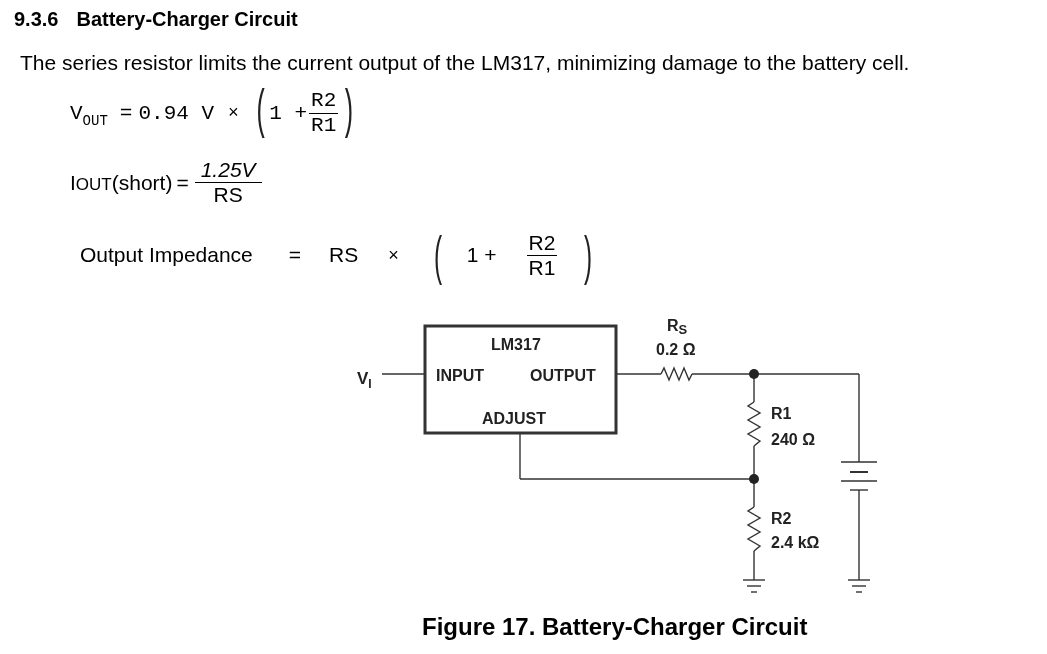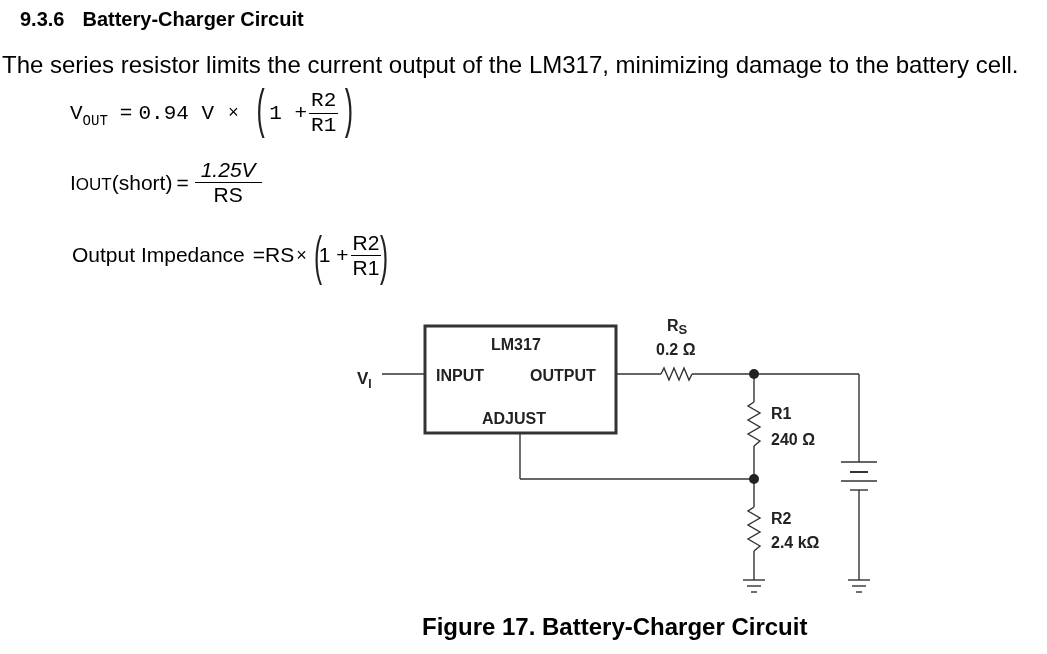--- a/index.html
+++ b/index.html
@@ -1,20 +1,20 @@
 <!DOCTYPE html>
 <html><head>
   <meta charset="utf-8">
   <style>
     html, body { margin: 0; padding: 0; background: #ffffff; }
     body { width: 1047px; height: 654px; position: relative; overflow: hidden;
            font-family: "Liberation Sans", sans-serif; color: #000; }
-    .heading { position: absolute; left: 20px; top: 8px; font-size: 20px; font-weight: bold; }
+    .heading { position: absolute; left: 14px; top: 8px; font-size: 20px; font-weight: bold; }
     .heading .num { margin-right: 18px; }
-    .para { position: absolute; left: 2px; top: 51px; font-size: 24px; white-space: nowrap; }
+    .para { position: absolute; left: 20px; top: 51px; font-size: 21px; white-space: nowrap; }
     .eq { position: absolute; font-size: 21px; white-space: nowrap; display: flex; align-items: center; }
     .frac { display: inline-flex; flex-direction: column; align-items: center; margin: 0 2px; }
     .frac .num { padding: 0 2px; border-bottom: 1.5px solid #000; line-height: 24px; }
     .frac .den { padding: 0 2px; line-height: 24px; }
     .paren { font-size: 54px; font-weight: 100; transform: scaleX(0.45); display: inline-block; line-height: 54px; color: #222; }
     .sub { font-size: 14px; position: relative; top: 6px; }
     .smallcaps { font-size: 17px; }
     .op { margin: 0 6px; }
     svg text { font-family: "Liberation Sans", sans-serif; font-weight: bold; fill: #222; }
     .caption { position: absolute; left: 422px; top: 613px; font-size: 24px; font-weight: bold; white-space: nowrap; }
@@ -44,21 +44,21 @@
 
 <div class="eq" style="left:70px; top:158px;text-align:center;">
   <span><span>I</span><span class="smallcaps">OUT</span><span>(short)</span></span>
   <span style="margin:0 4px;">=</span>
   <span class="frac">
     <span class="num" style="padding:0 6px;font-style:italic;">1.25V</span>
     <span class="den">RS</span>
   </span>
 </div>
 
-<div class="eq" style="left:72px; top:228px;">
+<div class="eq" style="left:80px; top:228px;gap:28px;">
   <span>Output Impedance</span>
   <span style="margin-left:8px;">=</span>
   <span>RS</span>
   <span style="margin:0 2px;font-size:18px;">×</span>
   <span class="paren">(</span>
   <span style="margin-left:-8px;">1 +</span>
   <span class="frac">
     <span class="num">R2</span>
     <span class="den">R1</span>
   </span>

